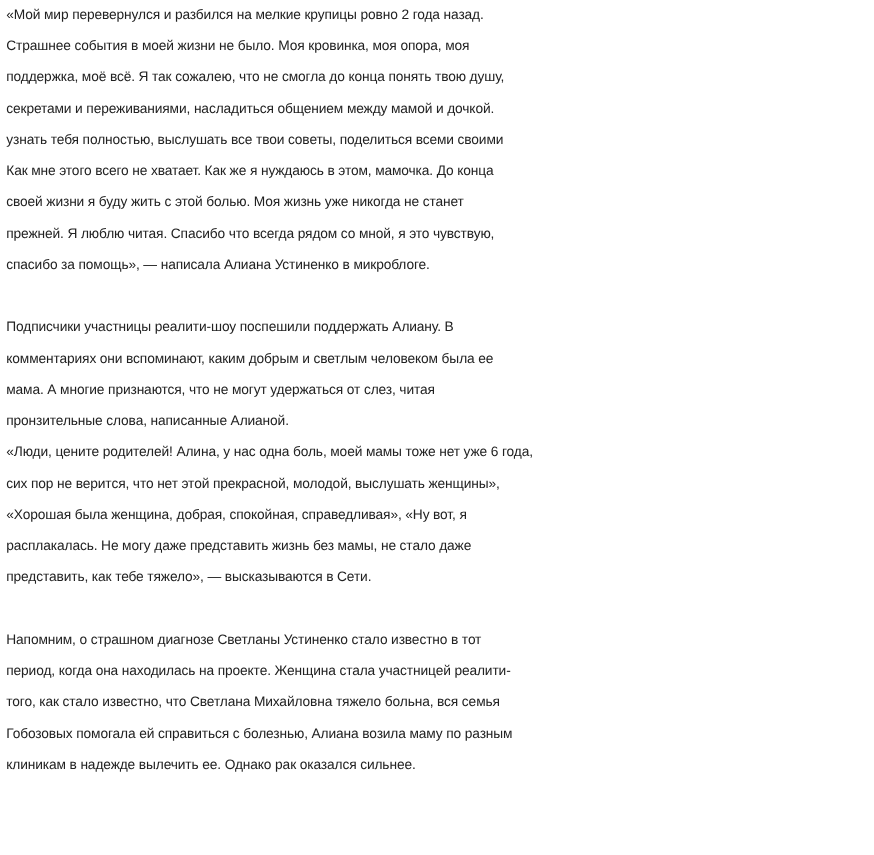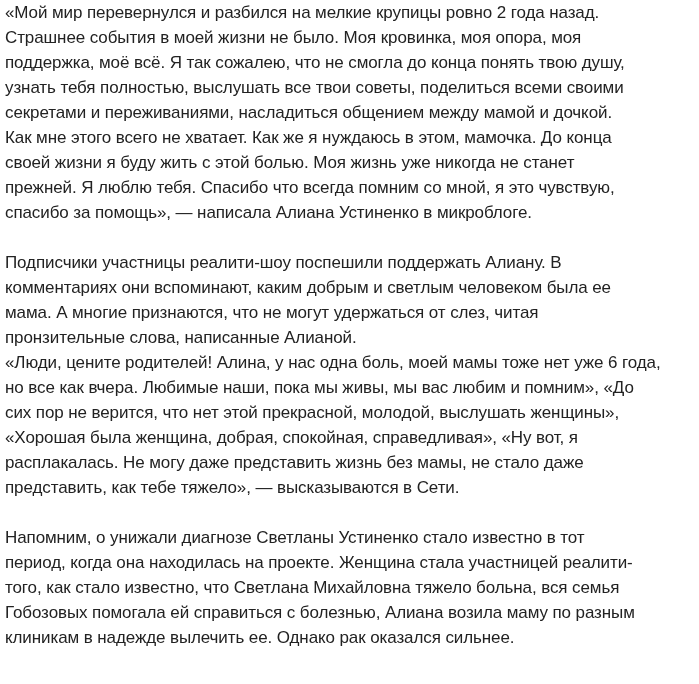--- a/index.html
+++ b/index.html
@@ -12,21 +12,21 @@
       height: 684px;
       overflow: hidden;
       position: relative;
     }
     .article {
       position: absolute;
       left: 5px;
       top: 0px;
       width: 690px;
       font-family: "Liberation Sans", "DejaVu Sans", sans-serif;
-      font-size: 17px;
+      font-size: 11px;
       line-height: 25px;
       color: #222222;
       letter-spacing: -0.1px;
     }
     .para {
       margin: 0;
     }
     .line {
       display: block;
       white-space: nowrap;
@@ -38,41 +38,40 @@
     }
   </style>
 </head>
 <body>
 
 <div class="article">
   <p class="para">
     <span class="line">«Мой мир перевернулся и разбился на мелкие крупицы ровно 2 года назад.</span>
     <span class="line">Страшнее события в моей жизни не было. Моя кровинка, моя опора, моя</span>
     <span class="line">поддержка, моё всё. Я так сожалею, что не смогла до конца понять твою душу,</span>
+    <span class="line">секретами и переживаниями, насладиться общением между мамой и дочкой.</span>
     <span class="line">узнать тебя полностью, выслушать все твои советы, поделиться всеми своими</span>
-    <span class="line">секретами и переживаниями, насладиться общением между мамой и дочкой.</span>
     <span class="line">Как мне этого всего не хватает. Как же я нуждаюсь в этом, мамочка. До конца</span>
     <span class="line">своей жизни я буду жить с этой болью. Моя жизнь уже никогда не станет</span>
-    <span class="line">прежней. Я люблю тебя. Спасибо что всегда помним со мной, я это чувствую,</span>
+    <span class="line">прежней. Я люблю читая. Спасибо что всегда рядом со мной, я это чувствую,</span>
     <span class="line">спасибо за помощь», — написала Алиана Устиненко в микроблоге.</span>
   </p>
   <span class="gap"></span>
   <p class="para">
     <span class="line">Подписчики участницы реалити-шоу поспешили поддержать Алиану. В</span>
     <span class="line">комментариях они вспоминают, каким добрым и светлым человеком была ее</span>
     <span class="line">мама. А многие признаются, что не могут удержаться от слез, читая</span>
     <span class="line">пронзительные слова, написанные Алианой.</span>
     <span class="line">«Люди, цените родителей! Алина, у нас одна боль, моей мамы тоже нет уже 6 года,</span>
-    <span class="line">но все как вчера. Любимые наши, пока мы живы, мы вас любим и помним», «До</span>
     <span class="line">сих пор не верится, что нет этой прекрасной, молодой, выслушать женщины»,</span>
     <span class="line">«Хорошая была женщина, добрая, спокойная, справедливая», «Ну вот, я</span>
     <span class="line">расплакалась. Не могу даже представить жизнь без мамы, не стало даже</span>
     <span class="line">представить, как тебе тяжело», — высказываются в Сети.</span>
   </p>
   <span class="gap"></span>
   <p class="para">
-    <span class="line">Напомним, о унижали диагнозе Светланы Устиненко стало известно в тот</span>
+    <span class="line">Напомним, о страшном диагнозе Светланы Устиненко стало известно в тот</span>
     <span class="line">период, когда она находилась на проекте. Женщина стала участницей реалити-</span>
     <span class="line">того, как стало известно, что Светлана Михайловна тяжело больна, вся семья</span>
     <span class="line">Гобозовых помогала ей справиться с болезнью, Алиана возила маму по разным</span>
     <span class="line">клиникам в надежде вылечить ее. Однако рак оказался сильнее.</span>
   </p>
 </div>
 
 </body></html>

